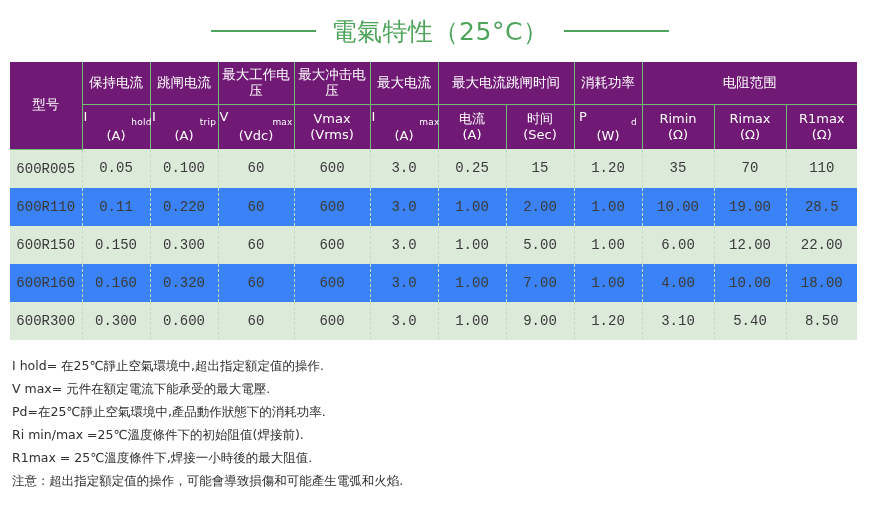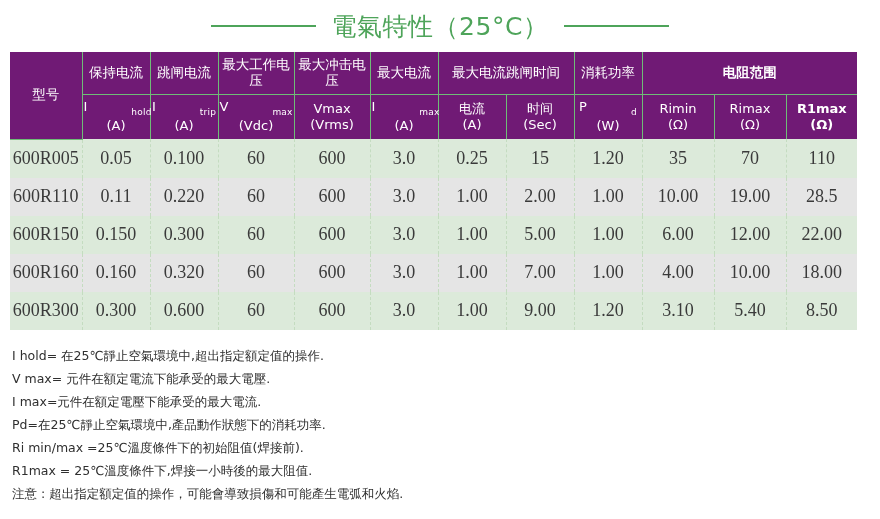--- a/index.html
+++ b/index.html
@@ -10,21 +10,21 @@
   body {
     width: 880px;
     height: 519px;
     font-family: "Liberation Sans", "DejaVu Sans", sans-serif;
     color: #333333;
     overflow: hidden;
   }
 
   
   .title-block {
-    height: 52px;
+    height: 62px;
     display: flex;
     align-items: center;
     justify-content: center;
     gap: 16px;
   }
   .title-rule {
     width: 105px;
     height: 2px;
     background: #4ea45a;
     flex: none;
@@ -62,43 +62,43 @@
     height: 40px;
     font-size: 13.5px;
     line-height: 1.15;
     border-bottom: 1px solid #6fbd77;
   }
   thead tr:nth-child(2) th {
     height: 42px;
     font-size: 13px;
     line-height: 1.25;
   }
-  thead th:last-child { border-right: none; font-weight: bold; }
+  thead th:last-child { border-right: none; }
   th.model-cell {
     font-size: 13.5px;
     border-bottom: none;
   }
   .sub {
     font-size: 9px;
     vertical-align: sub;
     letter-spacing: 0.2px;
     padding-left: 44px;
   }
   .unit { display: block; }
 
   tbody td {
     height: 36px;
-    font-size: 18px;
+    font-size: 14px;
     color: #3a3a3a;
     border-right: 1px dashed #c4dcc0;
-    font-family: Liberation Serif, serif;
+    font-family: Liberation Mono, monospace;
   }
   tbody td:last-child { border-right: none; }
   tbody tr.alt td { background: #dceada; }
-  tbody tr.plain td { background: #e5e5e5; }
+  tbody tr.plain td { background: #3b82f6; }
   tbody td.model {
     border-right: 1px dashed #c4dcc0;
   }
 
   
   .notes {
     margin: 14px 0 0 12px;
     font-size: 12.5px;
     line-height: 23px;
     color: #2f2f2f;
@@ -261,18 +261,17 @@
         <td>5.40</td>
         <td>8.50</td>
       </tr>
     </tbody>
   </table>
 </div>
 
 <div class="notes">
   <div>I hold= 在25℃靜止空氣環境中,超出指定額定值的操作.</div>
   <div>V max= 元件在額定電流下能承受的最大電壓.</div>
-  <div>I max=元件在額定電壓下能承受的最大電流.</div>
   <div>Pd=在25℃靜止空氣環境中,產品動作狀態下的消耗功率.</div>
   <div>Ri min/max  =25℃溫度條件下的初始阻值(焊接前).</div>
   <div>R1max  = 25℃溫度條件下,焊接一小時後的最大阻值.</div>
   <div>注意 : 超出指定額定值的操作，可能會導致損傷和可能產生電弧和火焰.</div>
 </div>
 
 </body></html>

